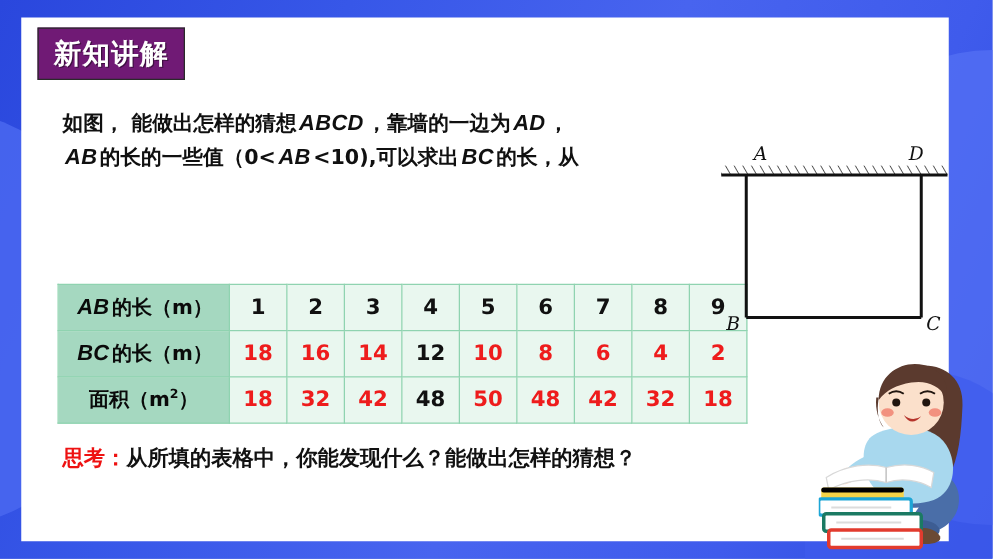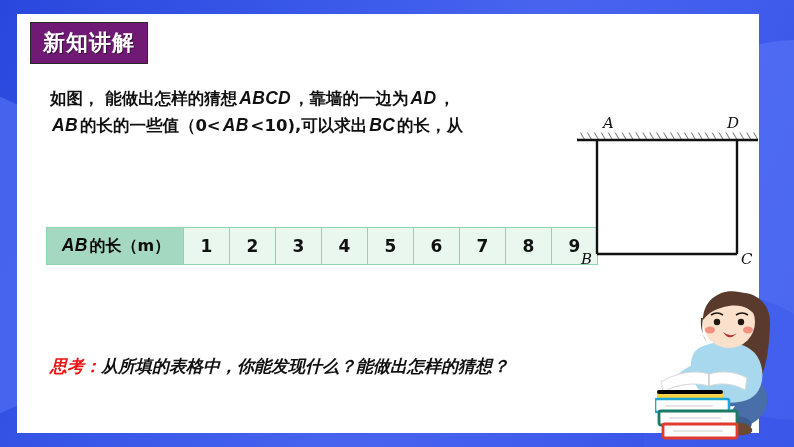--- a/index.html
+++ b/index.html
@@ -45,21 +45,21 @@
       font-family:"DejaVu Sans","Liberation Sans",sans-serif;}
   .tbl td.hd{background:#a5d8c0;width:128px;height:34px;font-size:16px;color:#0a0a0a;
       text-align:center;padding:0 4px;}
   .tbl td.cell{background:#e9f7ef;width:43px;height:34px;font-size:17px;}
   .black{color:#111111;}
   .red{color:#ee1c1c;}
   .sup{font-size:10px;vertical-align:super;}
 
   
   .think{position:absolute;left:50px;top:355px;font-size:17px;font-weight:700;
-      font-family:"DejaVu Sans","Liberation Sans",sans-serif;color:#111111;white-space:nowrap;font-style:italic;}
+      font-family:"DejaVu Sans","Liberation Sans",sans-serif;color:#111111;white-space:nowrap;}
   .think .k{color:#ee1111;}
 
   
   .fig{position:absolute;left:575px;top:112px;width:185px;height:165px;}
 
   
   .illus{position:absolute;left:655px;top:278px;width:140px;height:169px;}
 </style>
 </head>
 <body>
@@ -93,20 +93,44 @@
       <td class="cell black">1</td>
       <td class="cell black">2</td>
       <td class="cell black">3</td>
       <td class="cell black">4</td>
       <td class="cell black">5</td>
       <td class="cell black">6</td>
       <td class="cell black">7</td>
       <td class="cell black">8</td>
       <td class="cell black">9</td>
     </tr>
+    <tr>
+      <td class="hd"><span class="mv">BC</span><span>的长（m）</span></td>
+      <td class="cell red">18</td>
+      <td class="cell red">16</td>
+      <td class="cell red">14</td>
+      <td class="cell black">12</td>
+      <td class="cell red">10</td>
+      <td class="cell red">8</td>
+      <td class="cell red">6</td>
+      <td class="cell red">4</td>
+      <td class="cell red">2</td>
+    </tr>
+    <tr>
+      <td class="hd"><span>面积（m</span><span class="sup">2</span><span>）</span></td>
+      <td class="cell red">18</td>
+      <td class="cell red">32</td>
+      <td class="cell red">42</td>
+      <td class="cell black">48</td>
+      <td class="cell red">50</td>
+      <td class="cell red">48</td>
+      <td class="cell red">42</td>
+      <td class="cell red">32</td>
+      <td class="cell red">18</td>
+    </tr>
   </tbody>
     </table>
 
   <div class="think">
     <span class="k">思考：</span><span>从所填的表格中，你能发现什么？能做出怎样的猜想？</span>
   </div>
 
   <div class="fig">
     <svg width="185" height="165" viewBox="0 0 185 165">
       <defs>

